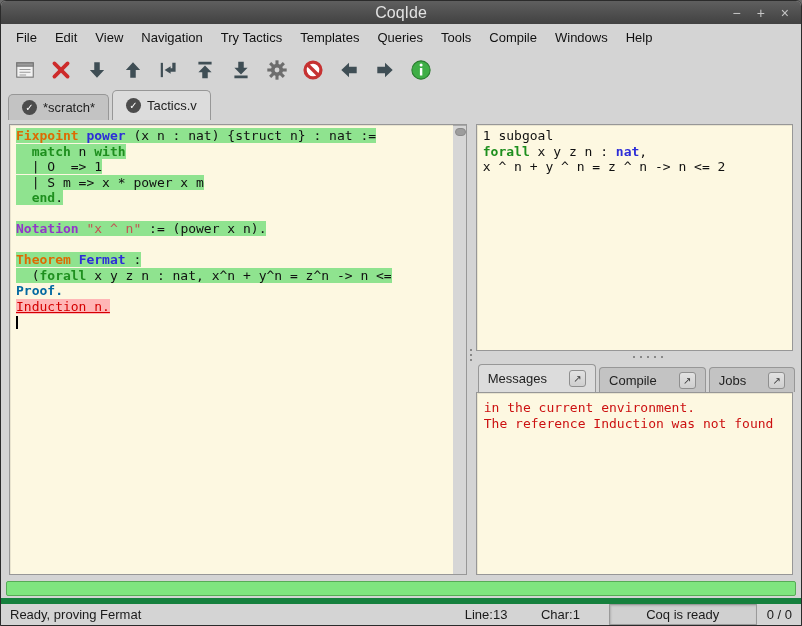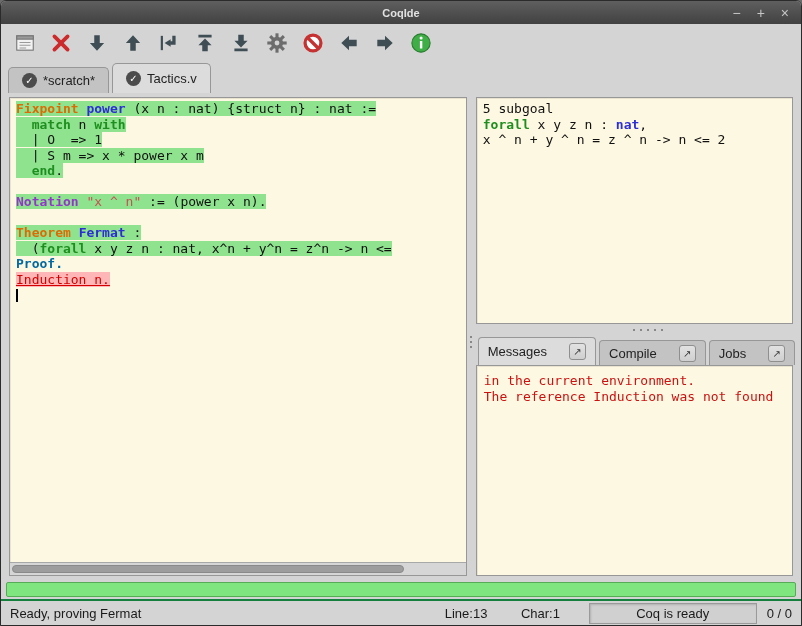--- a/index.html
+++ b/index.html
@@ -1,33 +1,33 @@
 <!DOCTYPE html>
 <html style="--highlight-green: #8fe38f; --progress-green: #7fe57f; --editor-bg: #fdf8e1; --error-text: #d40000; --error-bg: #ffb6b6; --message-error: #cc1111;"><head>
 <meta charset="utf-8">
 <style>
 *{margin:0;padding:0;box-sizing:border-box}
 html,body{width:802px;height:626px}
 body{font-family:"Liberation Sans",sans-serif;background:#6b6b6b;overflow:hidden}
 .window{width:802px;height:626px;display:flex;flex-direction:column;background:#d4d4d4;border:1px solid #2b2b2b;border-radius:6px 6px 0 0;overflow:hidden}
 .titlebar{flex:0 0 23px;background:linear-gradient(#5f5f5f,#414141);display:flex;align-items:center;position:relative}
-.title{position:absolute;left:0;right:0;text-align:center;color:#e2e2e2;font-weight:bold;font-size:11px}
+.title{position:absolute;left:0;right:0;text-align:center;color:#e2e2e2;font-weight:normal;font-size:16px}
 .win-btns{margin-left:auto;display:flex;gap:16px;padding-right:12px;color:#c6c6c6;font-size:14px;z-index:2;line-height:1}
 .win-btn{cursor:default}
 .menubar{flex:0 0 27px;display:flex;align-items:center;padding-left:6px;font-size:13px;color:#111}
 .menu-item{padding:5px 9px}
 .toolbar{flex:0 0 38px;display:flex;align-items:center;gap:12px;padding-left:12px}
 .tool{width:24px;height:24px;display:flex;align-items:center;justify-content:center}
 .tabstrip{flex:0 0 31px;display:flex;align-items:flex-end;padding-left:7px;gap:3px}
 .tab{display:flex;align-items:center;gap:6px;padding:0 13px;border:1px solid #979797;border-bottom:none;border-radius:5px 5px 0 0;background:#c3c3c3;font-size:13px;height:26px;color:#222}
 .tab.active{background:#dcdcdc;height:30px}
 .check{width:15px;height:15px;border-radius:50%;background:#4c4c4c;color:#fff;font-size:10px;display:flex;align-items:center;justify-content:center;flex:0 0 auto}
 .content{flex:1 1 auto;display:flex;padding:4px 8px;min-height:0}
 .pane{border:1px solid #979797;background:var(--editor-bg,#fdf8e1);box-shadow:inset 1px 1px 0 rgba(0,0,0,.08)}
-.left-pane{width:461px;display:flex;flex-direction:column}
+.left-pane{width:461px;display:flex;flex-direction:row}
 .code{flex:1 1 auto;padding:3px 0 0 6px;font-family:"DejaVu Sans Mono",monospace;font-size:13px;line-height:15.5px;white-space:pre;overflow:hidden;color:#111}
 .line{min-height:15.5px}
 .hl{background:var(--highlight-green,#8fe38f)}
 .kw1{color:#dd6a02;font-weight:bold}
 .id{color:#2d2dd8;font-weight:bold}
 .kw2{color:#1e8f1e;font-weight:bold}
 .kw3{color:#9336c9;font-weight:bold}
 .str{color:#c35454}
 .proof{color:#0369a1;font-weight:bold}
 .err{color:var(--error-text,#d40000);background:var(--error-bg,#ffb6b6);text-decoration:underline}
@@ -42,41 +42,54 @@
 .goals{flex:0 0 227px;padding:3px 0 0 6px;font-family:"DejaVu Sans Mono",monospace;font-size:13px;line-height:15.5px;white-space:pre;overflow:hidden;color:#111}
 .hsplit{flex:0 0 11px;display:flex;align-items:center;justify-content:center}
 .hdots{width:2px;height:2px;border-radius:50%;background:#6f6f6f;box-shadow:7px 0 0 #6f6f6f,14px 0 0 #6f6f6f,21px 0 0 #6f6f6f,28px 0 0 #6f6f6f}
 .panel-tabs{flex:0 0 30px;display:flex;align-items:flex-end;gap:3px;padding-left:2px}
 .ptab{display:flex;align-items:center;gap:22px;padding:0 9px;border:1px solid #979797;border-bottom:none;border-radius:4px 4px 0 0;background:#c3c3c3;font-size:13px;height:25px;color:#222}
 .ptab.active{background:#dcdcdc;height:28px}
 .detach{width:17px;height:17px;border:1px solid #8f8f8f;background:linear-gradient(#e2e2e2,#cfcfcf);font-size:10px;display:flex;align-items:center;justify-content:center;border-radius:3px;color:#333}
 .messages{flex:1 1 auto;padding:7px 0 0 7px;font-family:"DejaVu Sans Mono",monospace;font-size:13px;line-height:15.5px;white-space:pre;overflow:hidden}
 .progressrow{flex:0 0 19px;padding:2px 5px}
 .progressbar{height:100%;background:var(--progress-green,#7fe57f);border:1px solid #56ab56;border-radius:2px}
-.statusbar{flex:0 0 26px;display:flex;align-items:center;font-size:13px;color:#1a1a1a;padding:0 9px;border-top:2px solid #15803d}
+.statusbar{flex:0 0 26px;display:flex;align-items:center;font-size:13px;color:#1a1a1a;padding:0 9px;border-top:6px solid #15803d}
 .status-left{flex:1}
 .sb-label{margin-left:18px}
 .sb-val{display:inline-block;text-align:left;min-width:30px}
 .sb-val.char{min-width:22px}
-.coq-status-box{display:inline-block;width:168px;text-align:center;border:1px solid #9a9a9a;background:#d0d0d0;box-shadow:inset 1px 1px 2px rgba(0,0,0,.15);padding:2px 0;margin:0 10px 0 14px;font-size:13px}
+.coq-status-box{display:inline-block;width:148px;text-align:center;border:1px solid #9a9a9a;background:#d0d0d0;box-shadow:inset 1px 1px 2px rgba(0,0,0,.15);padding:2px 0;margin:0 10px 0 14px;font-size:13px}
 </style>
 </head>
 <body>
 
 <div class="window">
 
   <div class="titlebar">
     <span class="title">CoqIde</span>
     <span class="win-btns">
       <span class="win-btn">−</span>
       <span class="win-btn">+</span>
       <span class="win-btn">×</span>
     </span>
   </div>
 
+  <div class="menubar">
+    <span class="menu-item">File</span>
+    <span class="menu-item">Edit</span>
+    <span class="menu-item">View</span>
+    <span class="menu-item">Navigation</span>
+    <span class="menu-item">Try Tactics</span>
+    <span class="menu-item">Templates</span>
+    <span class="menu-item">Queries</span>
+    <span class="menu-item">Tools</span>
+    <span class="menu-item">Compile</span>
+    <span class="menu-item">Windows</span>
+    <span class="menu-item">Help</span>
+  </div>
 
   <div class="toolbar">
     <span class="tool">
       <svg viewBox="0 0 20 20" width="22" height="22">
         <rect x="2.5" y="3.5" width="15" height="13" fill="#f2f2f2" stroke="#767676"></rect>
         <rect x="2.5" y="3.5" width="15" height="3" fill="#9a9a9a" stroke="#767676"></rect>
         <line x1="5" y1="9.5" x2="15" y2="9.5" stroke="#9a9a9a"></line>
         <line x1="5" y1="12" x2="15" y2="12" stroke="#9a9a9a"></line>
         <line x1="5" y1="14.5" x2="11" y2="14.5" stroke="#9a9a9a"></line>
       </svg>
@@ -175,21 +188,21 @@
       <div class="hscroll">
         <div class="hthumb"></div>
       </div>
     </div>
 
     <div class="vsplit">
         <span class="vdots"></span>
       </div>
 
     <div class="right-col">
-      <div class="goals pane"><div class="line"><span>5 subgoal</span></div><div class="line"><span class="kw2">forall</span><span> x y z n : </span><span class="id">nat</span><span>,</span></div><div class="line"><span>x ^ n + y ^ n = z ^ n -&gt; n &lt;= 2</span></div></div>
+      <div class="goals pane"><div class="line"><span>1 subgoal</span></div><div class="line"><span class="kw2">forall</span><span> x y z n : </span><span class="id">nat</span><span>,</span></div><div class="line"><span>x ^ n + y ^ n = z ^ n -&gt; n &lt;= 2</span></div></div>
       <div class="hsplit">
           <span class="hdots"></span>
         </div>
       <div class="panel-tabs">
         <div class="ptab active">
           <span>Messages</span>
           <span class="detach">↗</span>
         </div>
         <div class="ptab">
           <span>Compile</span>

